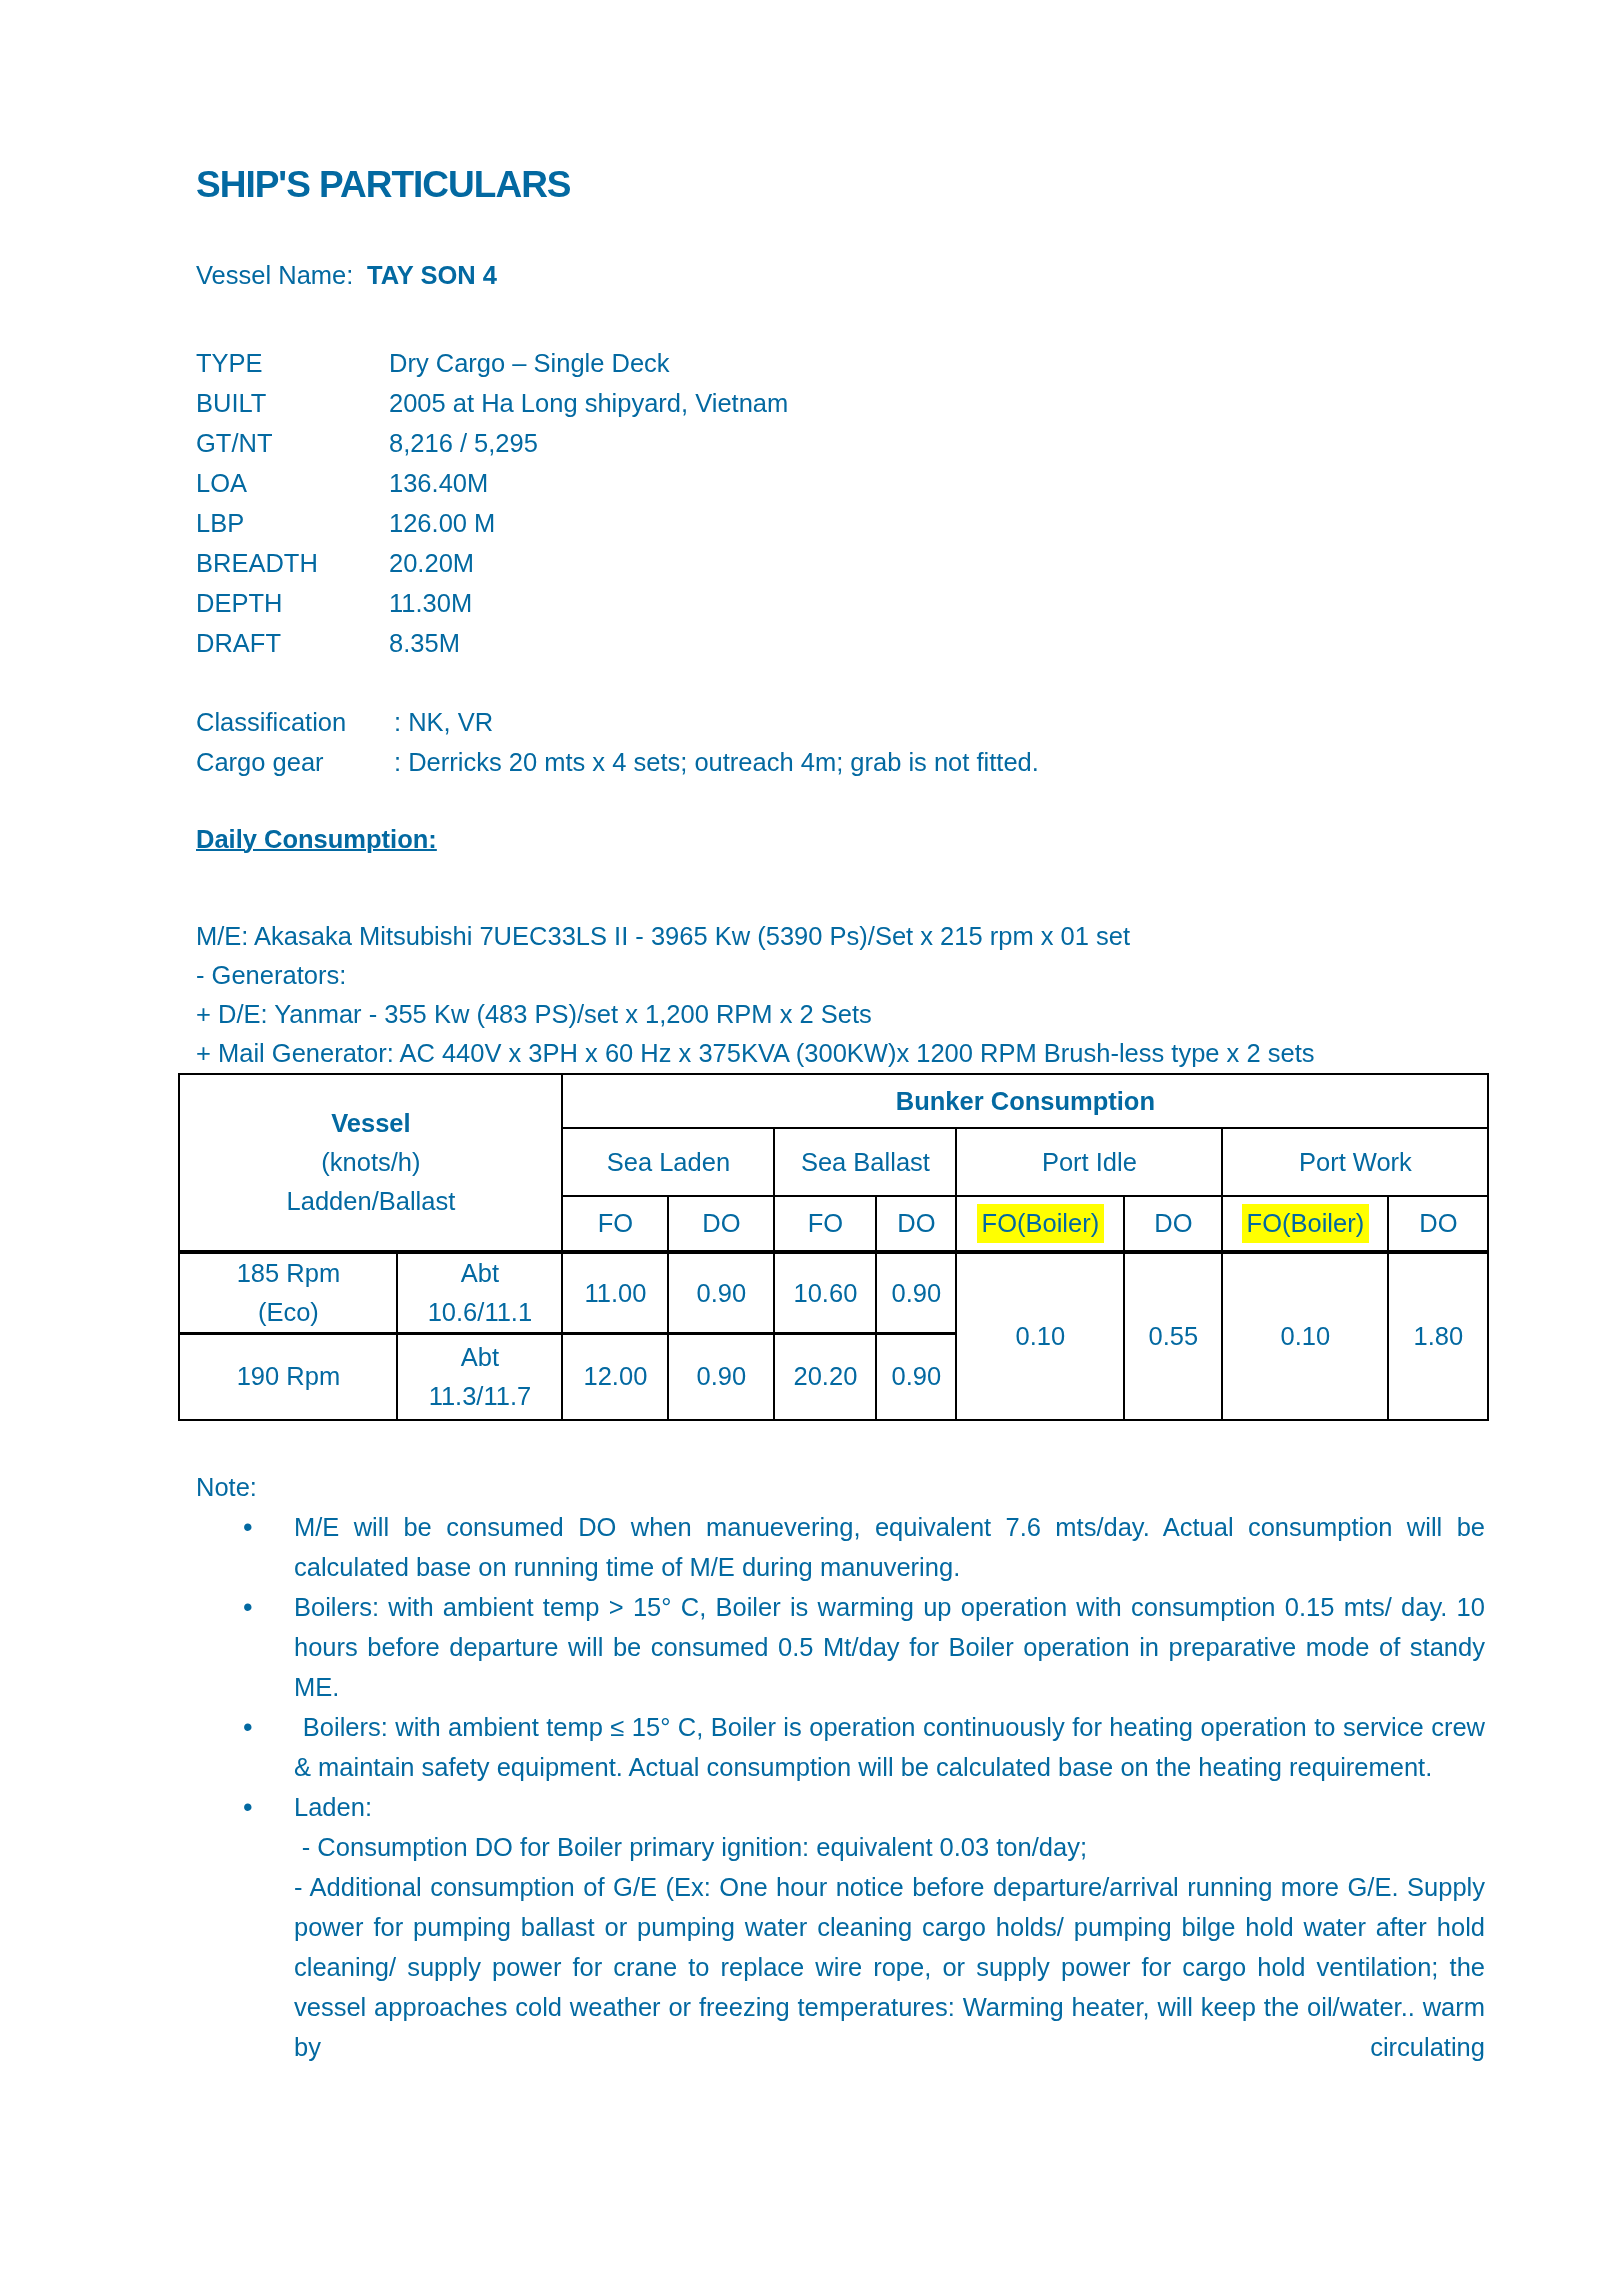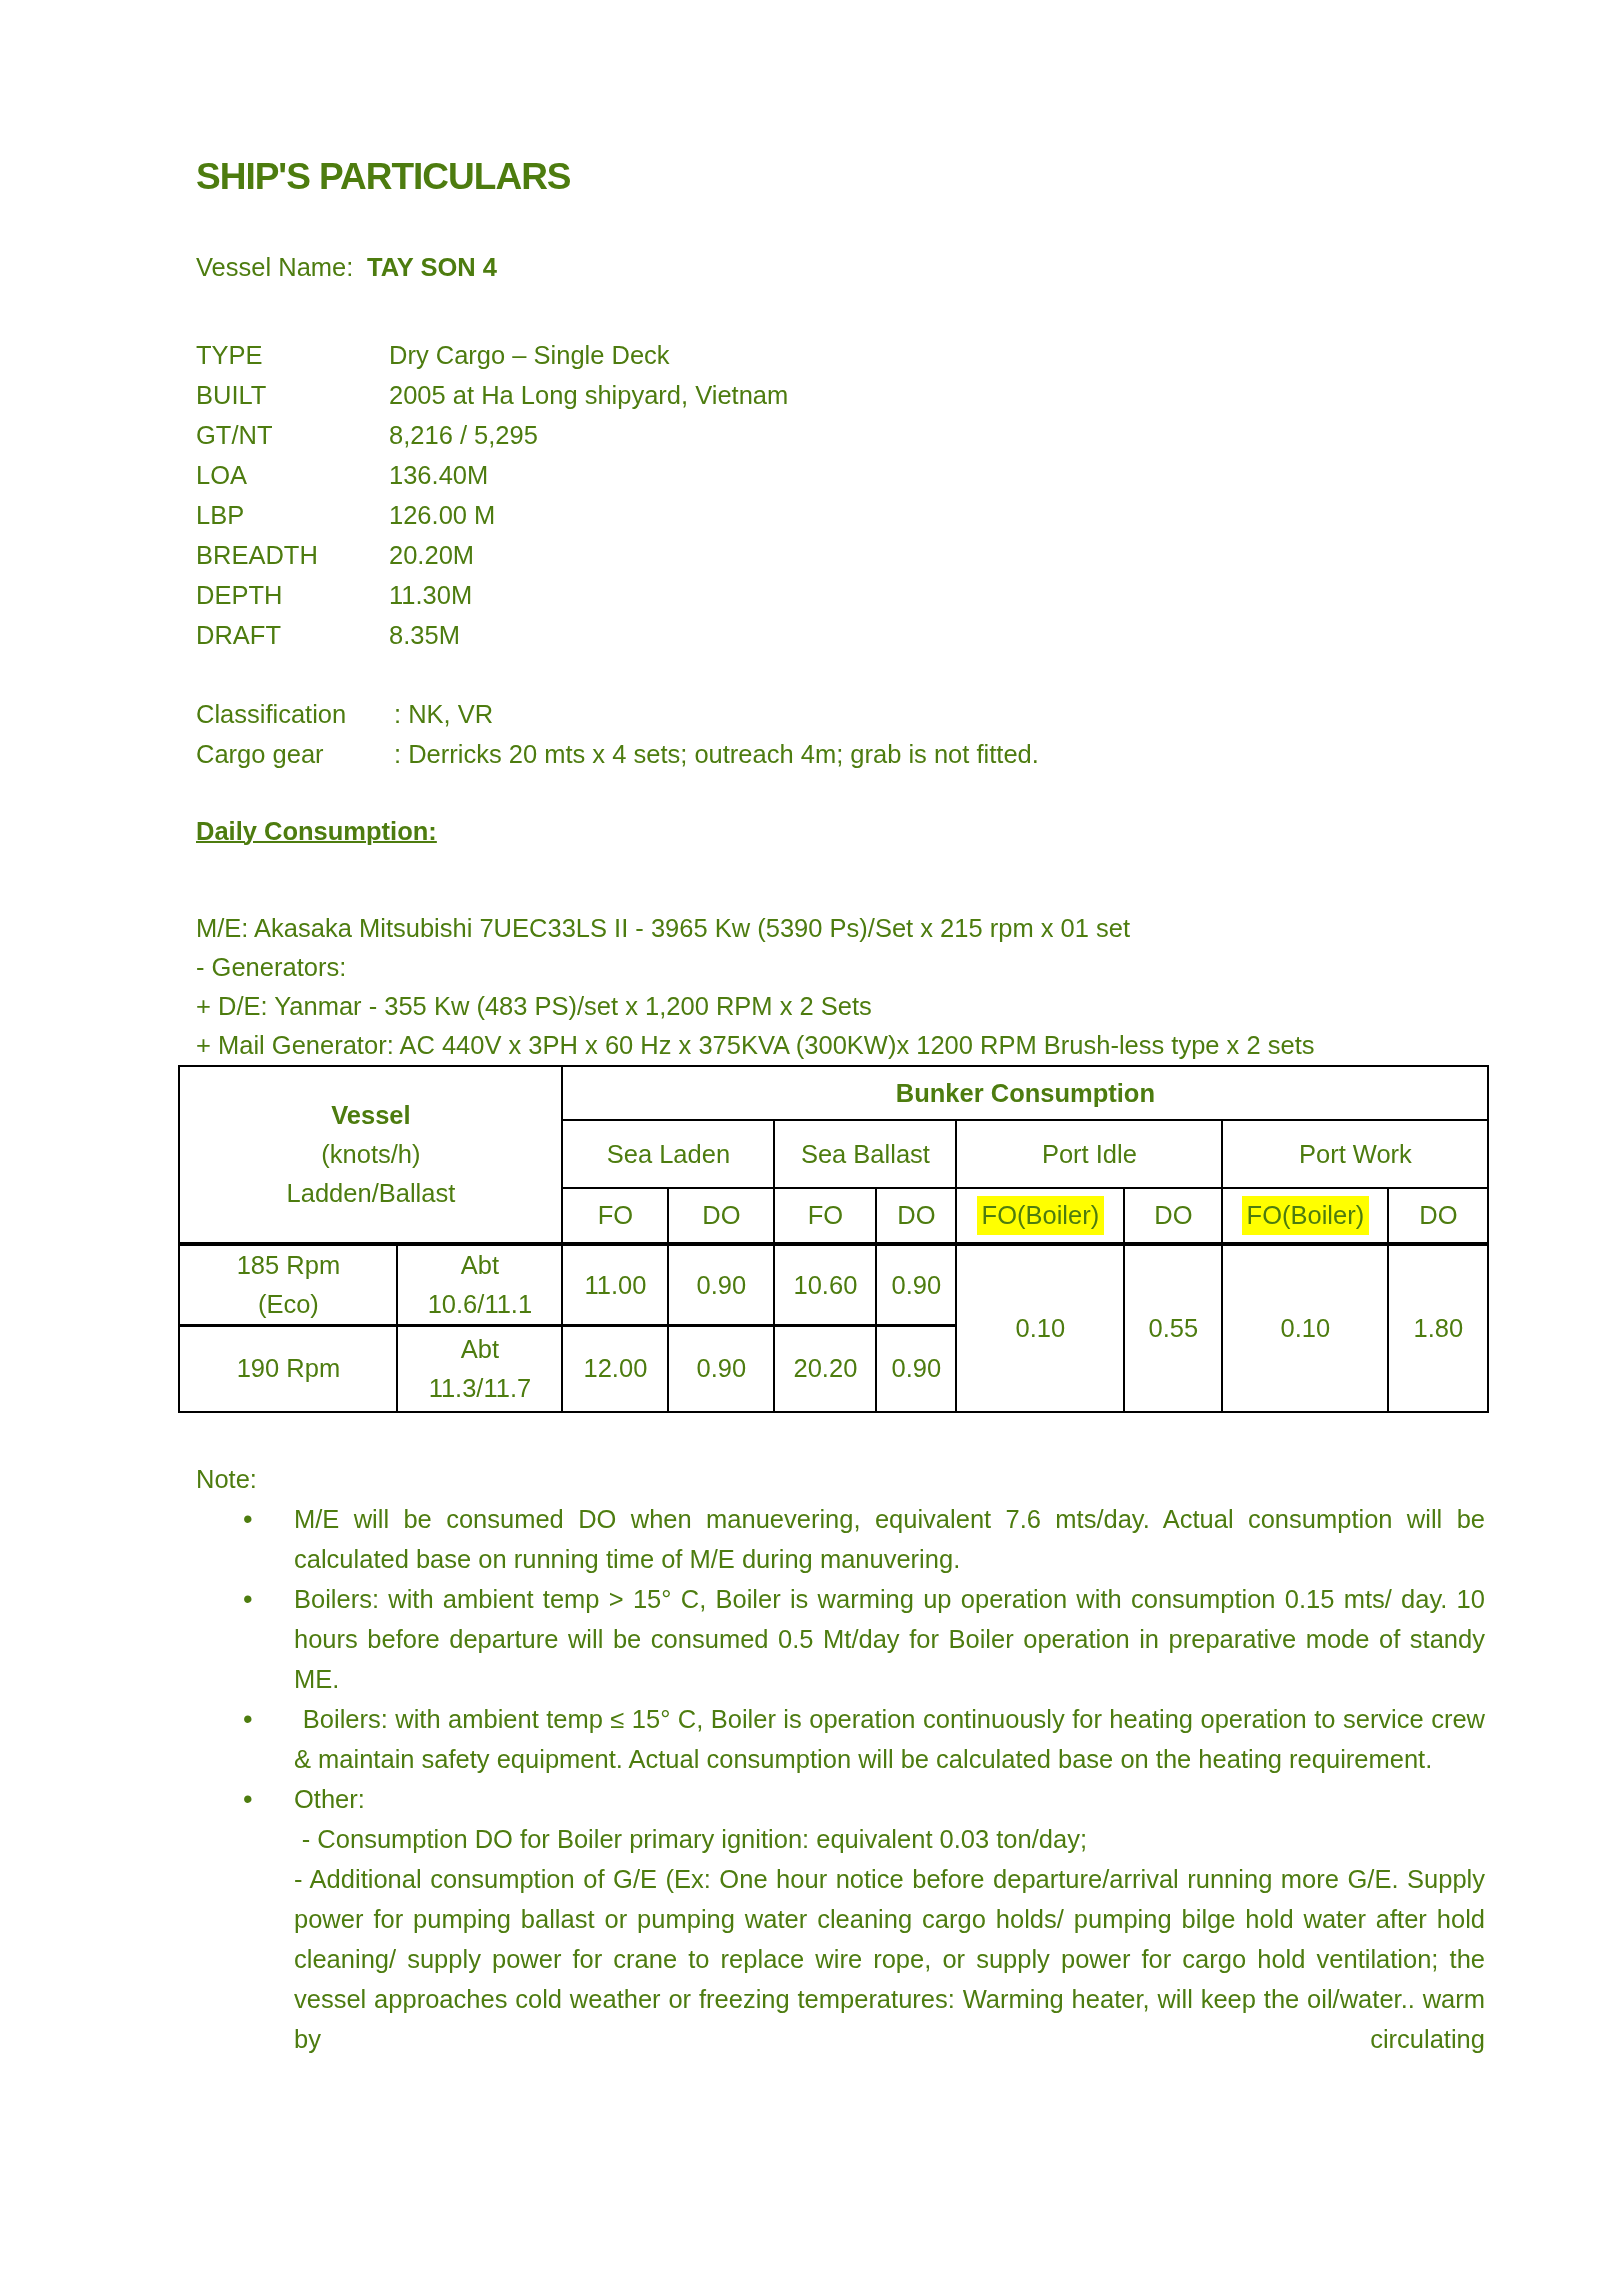--- a/index.html
+++ b/index.html
@@ -3,22 +3,22 @@
 <meta charset="utf-8">
 <style>
   * { margin: 0; padding: 0; box-sizing: border-box; }
   html, body { background: #ffffff; }
   body { width: 1621px; }
   .page {
     position: relative;
     width: 1621px;
     height: 2293px;
     background: #ffffff;
-    color: #4d7c0f;
-    padding: 0 136px 0 196px;
+    color: #0369a1;
+    padding: 8px 136px 0 196px;
     font-family: "Liberation Sans", sans-serif;
     font-size: 25.5px;
     line-height: 40px;
     overflow: hidden;
   }
   .title {
     margin-top: 157px;
     font-size: 37px;
     line-height: 39px;
     font-weight: bold;
@@ -191,19 +191,19 @@
   <div class="note-row">
     <span class="note-bullet">•</span>
     <p class="note-text">Boilers: with ambient temp &gt; 15° C, Boiler is warming up operation with consumption 0.15 mts/ day. 10 hours before departure will be consumed 0.5 Mt/day for Boiler operation in preparative mode of standy ME.</p>
   </div>
   <div class="note-row">
     <span class="note-bullet">•</span>
     <p class="note-text indent-sm">Boilers: with ambient temp ≤ 15° C, Boiler is operation continuously for heating operation to service crew &amp; maintain safety equipment. Actual consumption will be calculated base on the heating requirement.</p>
   </div>
   <div class="note-row">
     <span class="note-bullet">•</span>
-    <p class="note-text">Other:</p>
+    <p class="note-text">Laden:</p>
   </div>
   <p class="other-item dash1">- Consumption DO for Boiler primary ignition: equivalent 0.03 ton/day;</p>
   <p class="other-item dash2">- Additional consumption of G/E (Ex: One hour notice before departure/arrival running more G/E. Supply power for pumping ballast or pumping water cleaning cargo holds/ pumping bilge hold water after hold cleaning/ supply power for crane to replace wire rope, or supply power for cargo hold ventilation; the vessel approaches cold weather or freezing temperatures: Warming heater, will keep the oil/water.. warm by circulating</p>
 
 </div>
 
 
 </body></html>

